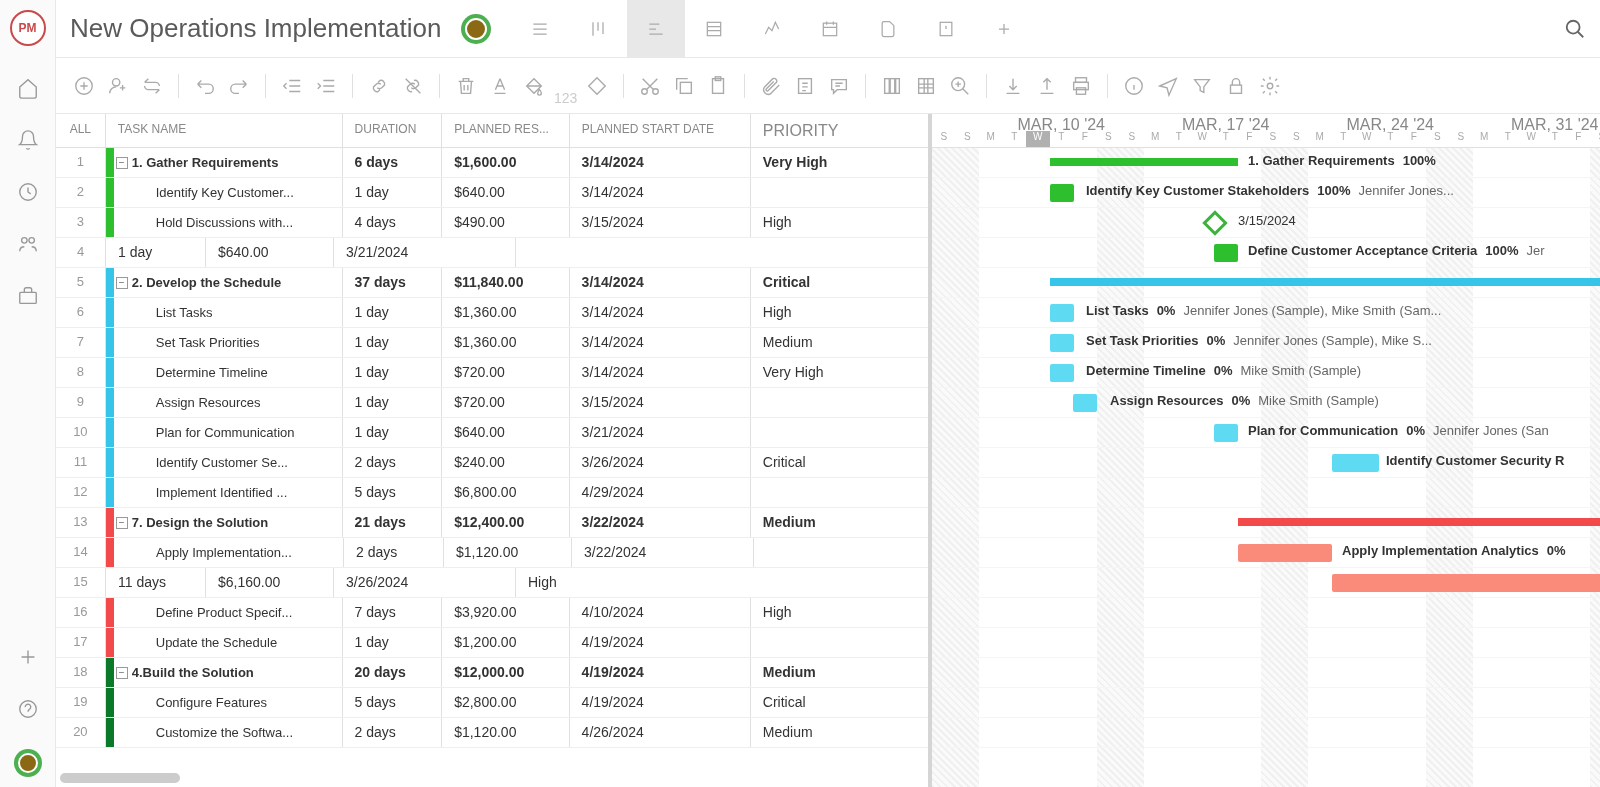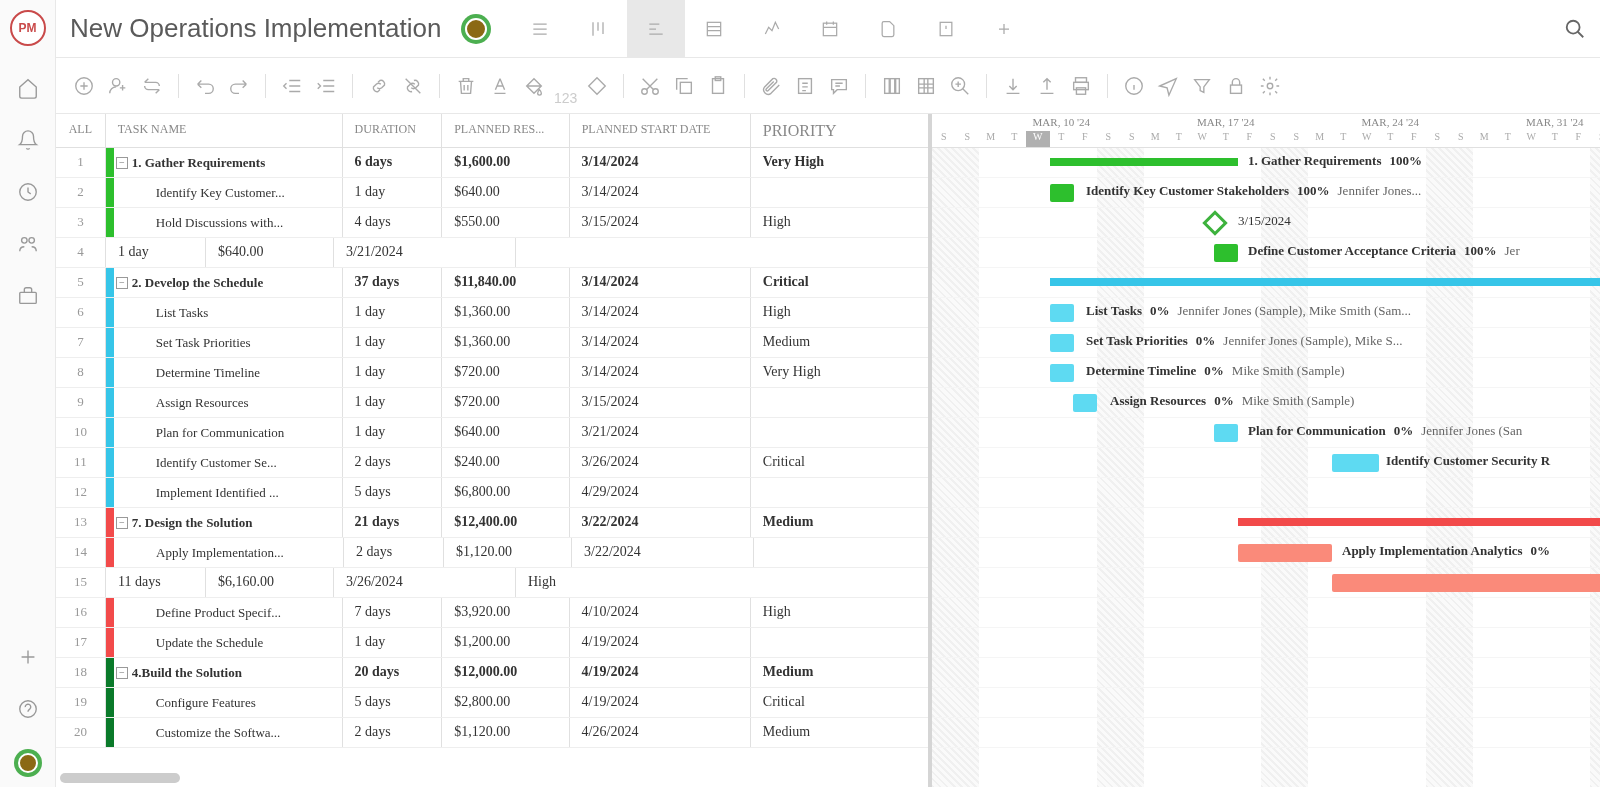--- a/index.html
+++ b/index.html
@@ -25,21 +25,21 @@
 .header-search { margin-left: auto; width: 22px; height: 22px; color: #666; cursor: pointer; }
 .header-search svg { width: 22px; height: 22px; fill: none; stroke: #666; stroke-width: 2; }
 
 .toolbar { height: 56px; border-bottom: 1px solid #e8e8e8; display: flex; align-items: center; padding: 0 14px; gap: 2px; }
 .tool-group { display: flex; align-items: center; gap: 6px; }
 .tool-sep { width: 1px; height: 24px; background: #e0e0e0; margin: 0 10px; }
 .tool-btn { width: 28px; height: 28px; display: flex; align-items: center; justify-content: center; cursor: pointer; color: #aaa; }
 .tool-btn svg { width: 22px; height: 22px; fill: none; stroke: #aaa; stroke-width: 1.5; }
 .tool-text { color: #ccc; font-size: 14px; margin-top: 24px; }
 
-.content { flex: 1; display: flex; overflow: hidden; font-family: Liberation Serif, serif; }
+.content { flex: 1; display: flex; overflow: hidden; }
 .grid-panel { width: 876px; display: flex; flex-direction: column; overflow: hidden; border-right: 4px solid #d5d5d5; }
 .grid-header { height: 34px; display: flex; border-bottom: 1px solid #e0e0e0; background: #fff; }
 .col-all { width: 50px; text-align: center; font-size: 12px; color: #888; padding-top: 8px; border-right: 1px solid #e0e0e0; }
 .col-name { width: 238px; padding: 8px 12px; font-size: 12px; color: #888; border-right: 1px solid #e0e0e0; }
 .col-duration { width: 100px; padding: 8px 12px; font-size: 12px; color: #888; border-right: 1px solid #e0e0e0; }
 .col-cost { width: 128px; padding: 8px 12px; font-size: 12px; color: #888; border-right: 1px solid #e0e0e0; white-space: nowrap; overflow: hidden; }
 .col-date { width: 182px; padding: 8px 12px; font-size: 12px; color: #888; border-right: 1px solid #e0e0e0; white-space: nowrap; overflow: hidden; }
 .col-priority { width: 178px; padding: 8px 12px; font-size: 16px; color: #888; }
 
 .grid-body { flex: 1; overflow: hidden; }
@@ -53,21 +53,21 @@
 .task-child { padding-left: 42px; }
 .cell-duration { width: 100px; padding: 6px 12px; border-right: 1px solid #e0e0e0; font-size: 14px; }
 .cell-cost { width: 128px; padding: 6px 12px; border-right: 1px solid #e0e0e0; font-size: 14px; }
 .cell-date { width: 182px; padding: 6px 12px; border-right: 1px solid #e0e0e0; font-size: 14px; }
 .cell-priority { width: 178px; padding: 6px 12px; font-size: 14px; }
 .bold { font-weight: 600; }
 
 .gantt-panel { flex: 1; display: flex; flex-direction: column; overflow: hidden; position: relative; }
 .gantt-timeline { height: 34px; display: flex; flex-direction: column; border-bottom: 1px solid #e0e0e0; }
 .gantt-weeks { height: 17px; display: flex; }
-.gantt-week { flex-shrink: 0; text-align: center; font-size: 11px; color: #888; padding-top: 2px; }
+.gantt-week { flex-shrink: 0; text-align: center; font-size: 16px; color: #888; padding-top: 2px; }
 .gantt-days { height: 17px; display: flex; }
 .gantt-day { width: 23.5px; flex-shrink: 0; text-align: center; font-size: 10px; color: #aaa; }
 .gantt-day.today { background: #b0b0b0; color: #fff; }
 .gantt-body { flex: 1; position: relative; overflow: hidden; }
 .gantt-row { height: 30px; position: relative; border-bottom: 1px solid #f5f5f5; }
 .gantt-weekend { position: absolute; top: 0; bottom: 0; width: 47px; background: repeating-linear-gradient(45deg, #f0f0f0, #f0f0f0 2px, #fafafa 2px, #fafafa 5px); }
 .gantt-bar { position: absolute; height: 18px; top: 6px; border-radius: 2px; }
 .gantt-summary { position: absolute; height: 8px; top: 10px; }
 .gantt-label { position: absolute; top: 5px; font-size: 13px; white-space: nowrap; display: flex; gap: 8px; align-items: center; }
 .gantt-label .title { font-weight: 600; }
@@ -425,21 +425,21 @@
     <div class="cell-date">3/14/2024</div>
     <div class="cell-priority"></div>
             </div>
             <div class="row">
     <div class="cell-num">3</div>
     <div class="cell-name">
                 <div class="color-bar" style="background:#2dbf2d"></div>
                 <span class="task-label task-child">Hold Discussions with...</span>
               </div>
     <div class="cell-duration">4 days</div>
-    <div class="cell-cost">$550.00</div>
+    <div class="cell-cost">$490.00</div>
     <div class="cell-date">3/15/2024</div>
     <div class="cell-priority">High</div>
             </div>
             <div class="row">
     <div class="cell-num">4</div>
     <div class="cell-duration">1 day</div>
     <div class="cell-cost">$640.00</div>
     <div class="cell-date">3/21/2024</div>
     <div class="cell-priority"></div>
             </div>

